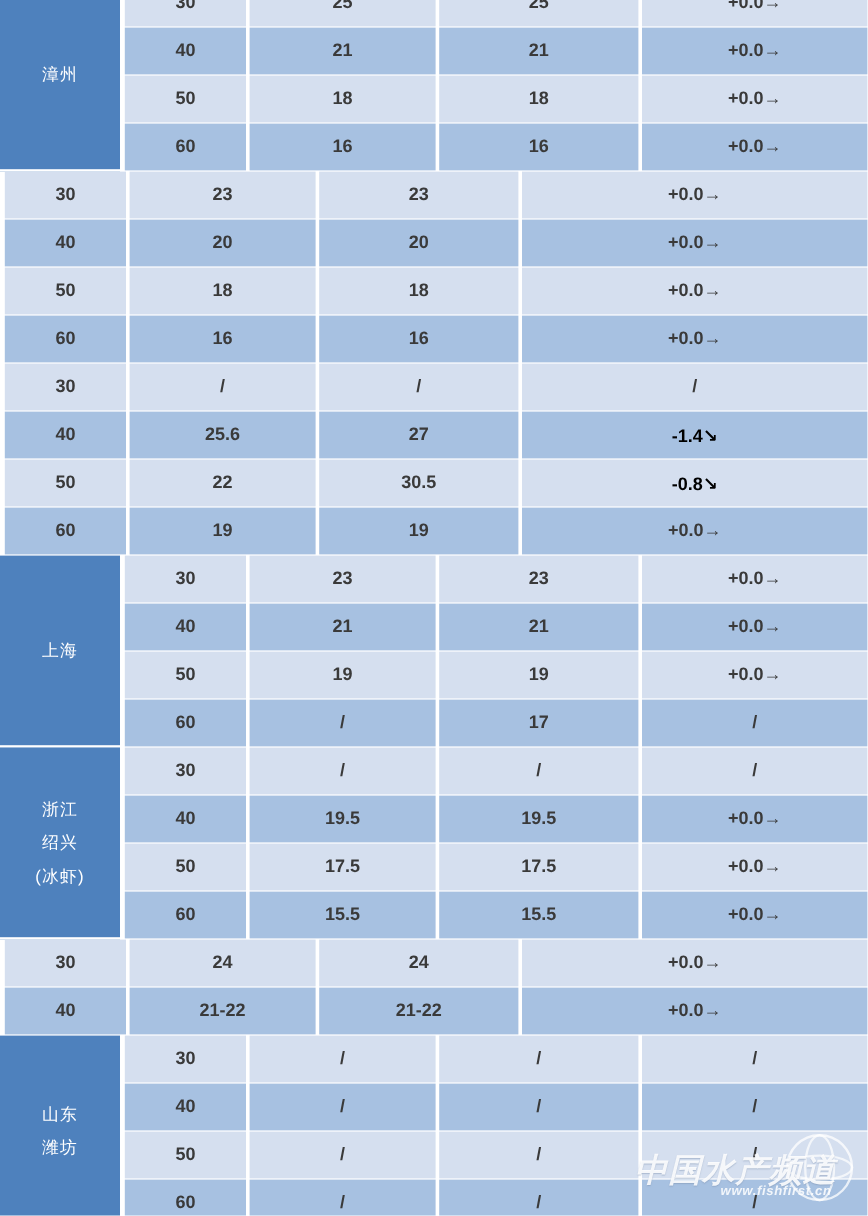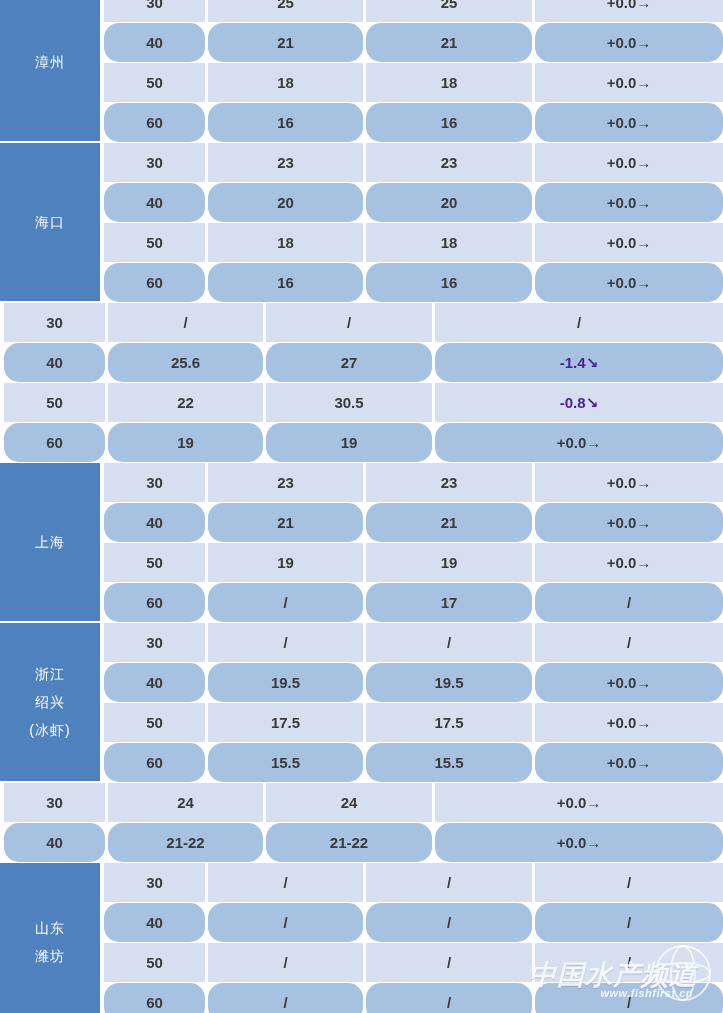--- a/index.html
+++ b/index.html
@@ -80,29 +80,29 @@
     box-sizing: border-box;
     font-size: 15px;
     font-weight: bold;
     color: #3A3A3A;
     margin-right: 3px;
     height: 100%;
   }
   .cell:last-child { margin-right: 0; }
 
   .row-light .cell { background: #D5DFEF; }
-  .row-dark  .cell { background: #A7C1E1; border-radius: 15px; }
+  .row-dark  .cell { background: #A7C1E1; }
 
   .col-spec   { width: 101px; }
   .col-today  { width: 155px; }
   .col-yday   { width: 166px; }
   .col-change { flex: 1 1 auto; }
 
   .cell.neutral { color: #3A3A3A; }
-  .cell.down    { color: #4c1d95; }
+  .cell.down    { color: #000000; }
   .cell.empty   { color: #3A3A3A; font-style: normal; }
 
   
   .watermark {
     position: absolute;
     right: 8px;
     bottom: 6px;
     width: 200px;
     height: 62px;
     pointer-events: none;
@@ -191,23 +191,20 @@
           </div>
           <div class="data-row row-dark">
             <div class="cell col-spec">60</div>
             <div class="cell col-today">16</div>
             <div class="cell col-yday">16</div>
             <div class="cell col-change neutral">+0.0→</div>
           </div>
         </div>
       </div>
       <div class="region-group">
-        <div class="region-name">
-          <span class="rn-line">海口</span>
-        </div>
         <div class="region-rows">
           <div class="data-row row-light">
             <div class="cell col-spec">30</div>
             <div class="cell col-today">23</div>
             <div class="cell col-yday">23</div>
             <div class="cell col-change neutral">+0.0→</div>
           </div>
           <div class="data-row row-dark">
             <div class="cell col-spec">40</div>
             <div class="cell col-today">20</div>

